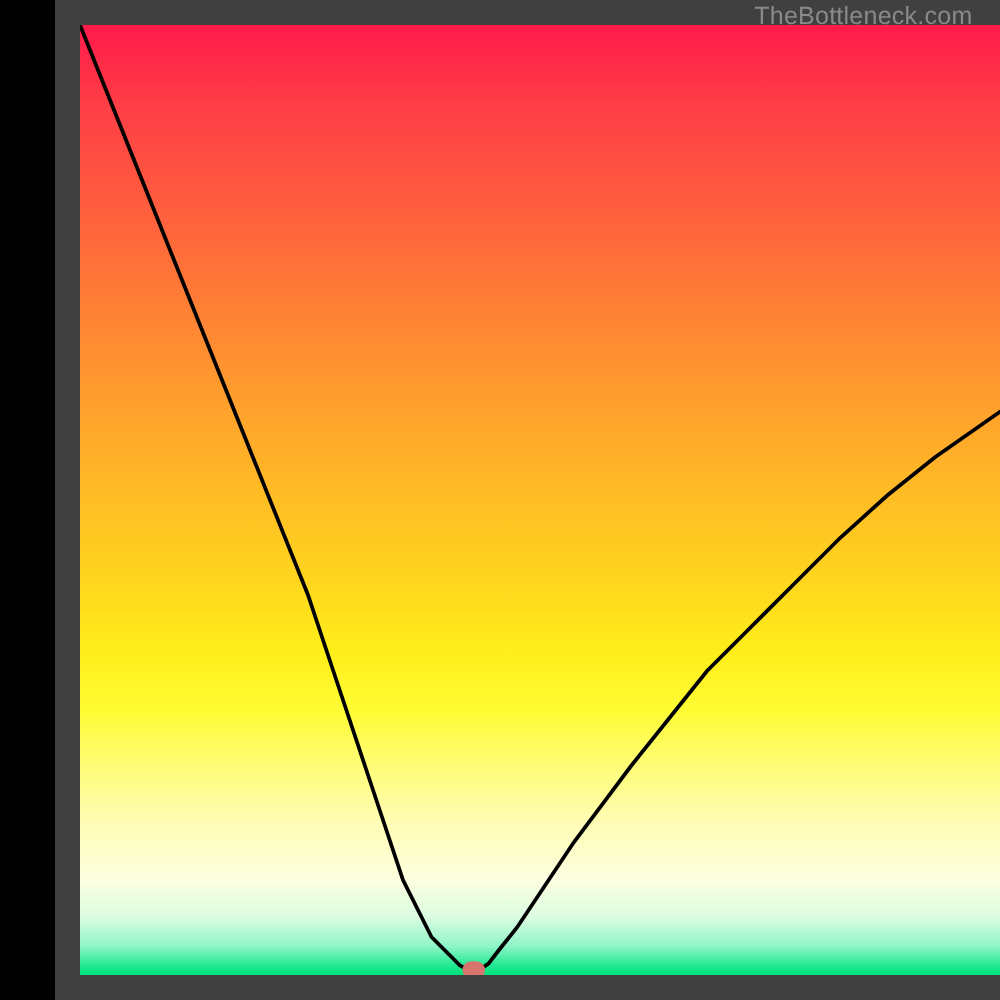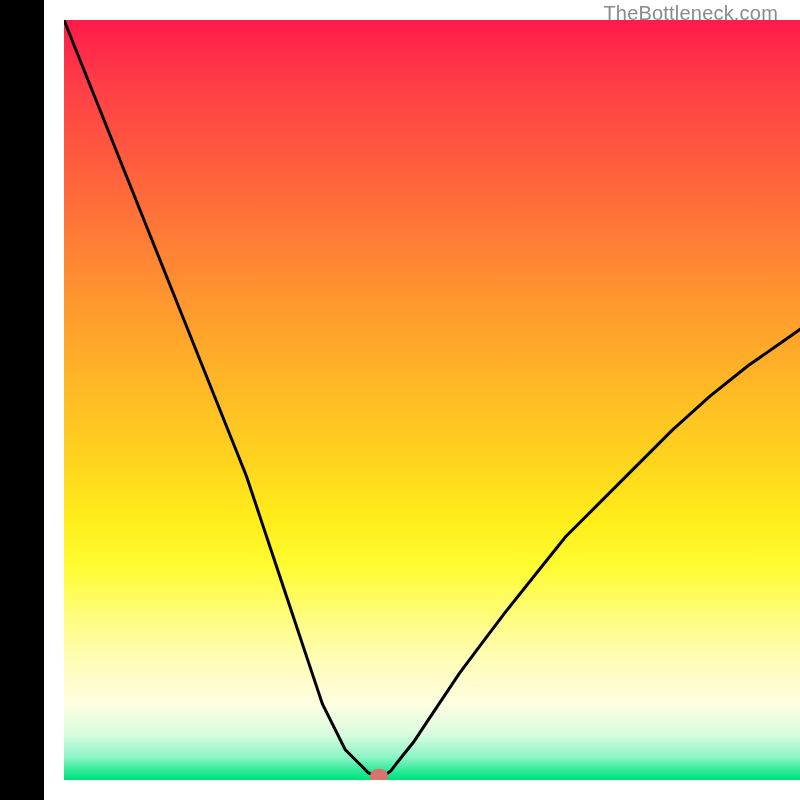--- a/index.html
+++ b/index.html
@@ -7,21 +7,21 @@
     padding: 0;
     width: 800px;
     height: 800px;
     background: #000;
     position: relative;
     font-family: Arial, Helvetica, sans-serif;
   }
   .frame {
     position: absolute;
     inset: 0;
-    background: #ffffff;
+    background: #404040;
     margin-left: 44px;
   }
   .plot-area {
     position: absolute;
     left: 20px;
     top: 20px;
     width: 760px;
     height: 760px;
     overflow: hidden;
   }

